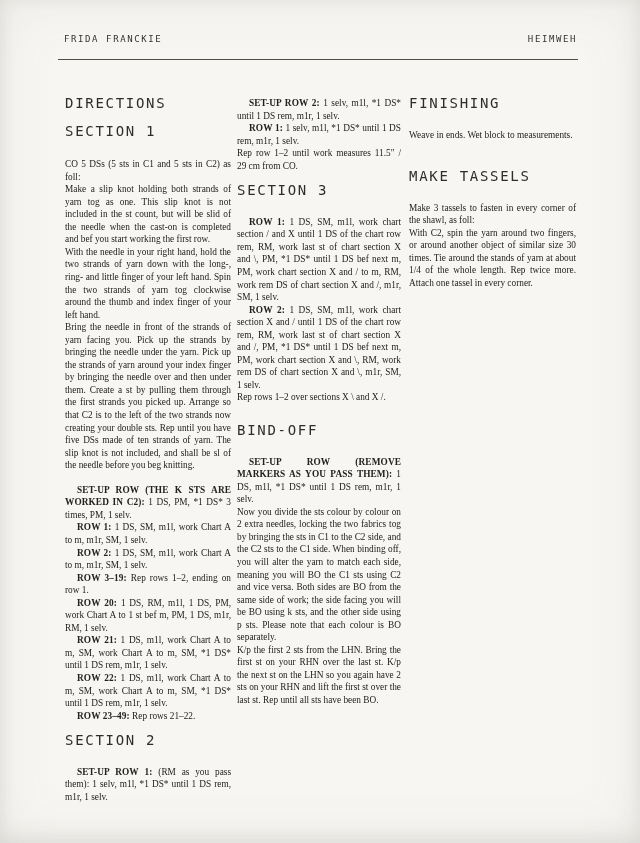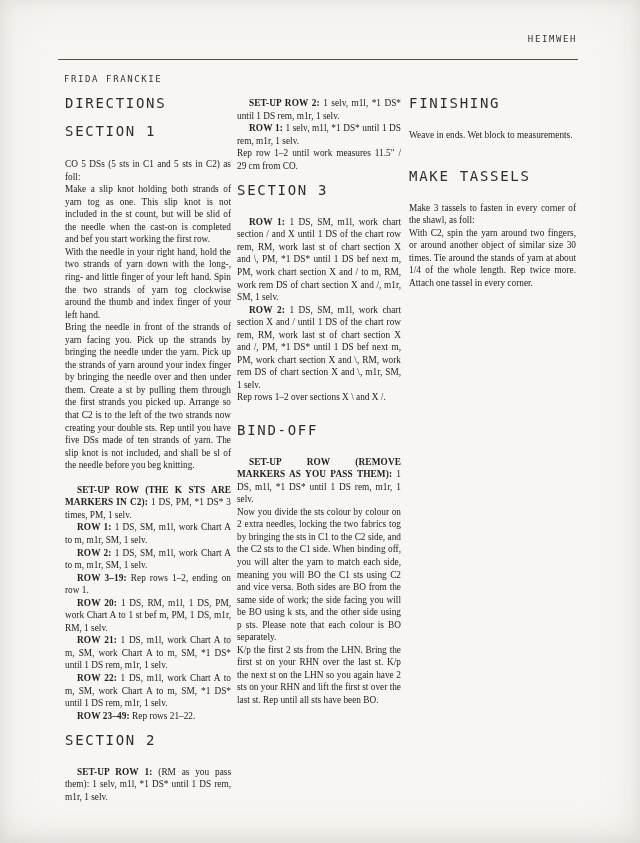--- a/index.html
+++ b/index.html
@@ -25,21 +25,21 @@
   }
   .hdr {
     position: absolute;
     top: 34px;
     font-family: "DejaVu Sans Mono", monospace;
     font-size: 9px;
     letter-spacing: 1.6px;
     color: #35332f;
     white-space: nowrap;
   }
-  .hdr-left  { left: 64px; margin-top: 40px; }
+  .hdr-left  { left: 64px; }
   .hdr-right { right: 63px; margin-left: 12px; }
   .rule {
     position: absolute;
     left: 58px;
     top: 59px;
     width: 520px;
     height: 0;
     border-top: 1px solid #514e48;
   }
   .col {
@@ -86,21 +86,21 @@
   <section class="col col1">
     <h2 class="h mb15">DIRECTIONS</h2>
     <h3 class="h mb21">SECTION 1</h3>
 
     <p class="p">CO 5 DSs (5 sts in C1 and 5 sts in C2) as foll:</p>
     <p class="p">Make a slip knot holding both strands of yarn tog as one. This slip knot is not included in the st count, but will be slid of the needle when the cast-on is completed and bef you start working the first row.</p>
     <p class="p">With the needle in your right hand, hold the two strands of yarn down with the long-, ring- and little finger of your left hand. Spin the two strands of yarn tog clockwise around the thumb and index finger of your left hand.</p>
     <p class="p">Bring the needle in front of the strands of yarn facing you. Pick up the strands by bringing the needle under the yarn. Pick up the strands of yarn around your index finger by bringing the needle over and then under them. Create a st by pulling them through the first strands you picked up. Arrange so that C2 is to the left of the two strands now creating your double sts. Rep until you have five DSs made of ten strands of yarn. The slip knot is not included, and shall be sl of the needle before you beg knitting.</p>
 
     <div class="mt12">
-      <p class="p row"><strong>SET-UP ROW (THE K STS ARE MARKERS IN C2):</strong> <span>1 DS, PM, *1 DS* 3 times, PM, 1 selv.</span></p>
+      <p class="p row"><strong>SET-UP ROW (THE K STS ARE WORKED IN C2):</strong> <span>1 DS, PM, *1 DS* 3 times, PM, 1 selv.</span></p>
       <p class="p row"><strong>ROW 1:</strong> <span>1 DS, SM, m1l, work Chart A to m, m1r, SM, 1 selv.</span></p>
       <p class="p row"><strong>ROW 2:</strong> <span>1 DS, SM, m1l, work Chart A to m, m1r, SM, 1 selv.</span></p>
       <p class="p row"><strong>ROW 3–19:</strong> <span>Rep rows 1–2, ending on row 1.</span></p>
       <p class="p row"><strong>ROW 20:</strong> <span>1 DS, RM, m1l, 1 DS, PM, work Chart A to 1 st bef m, PM, 1 DS, m1r, RM, 1 selv.</span></p>
       <p class="p row"><strong>ROW 21:</strong> <span>1 DS, m1l, work Chart A to m, SM, work Chart A to m, SM, *1 DS* until 1 DS rem, m1r, 1 selv.</span></p>
       <p class="p row"><strong>ROW 22:</strong> <span>1 DS, m1l, work Chart A to m, SM, work Chart A to m, SM, *1 DS* until 1 DS rem, m1r, 1 selv.</span></p>
       <p class="p row"><strong>ROW 23–49:</strong> <span>Rep rows 21–22.</span></p>
     </div>
 
     <h3 class="h mt26 mb19">SECTION 2</h3>

